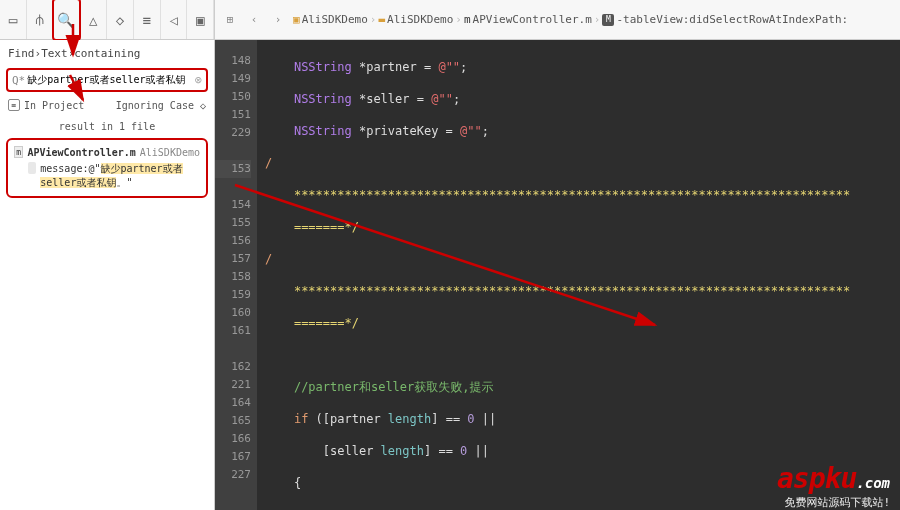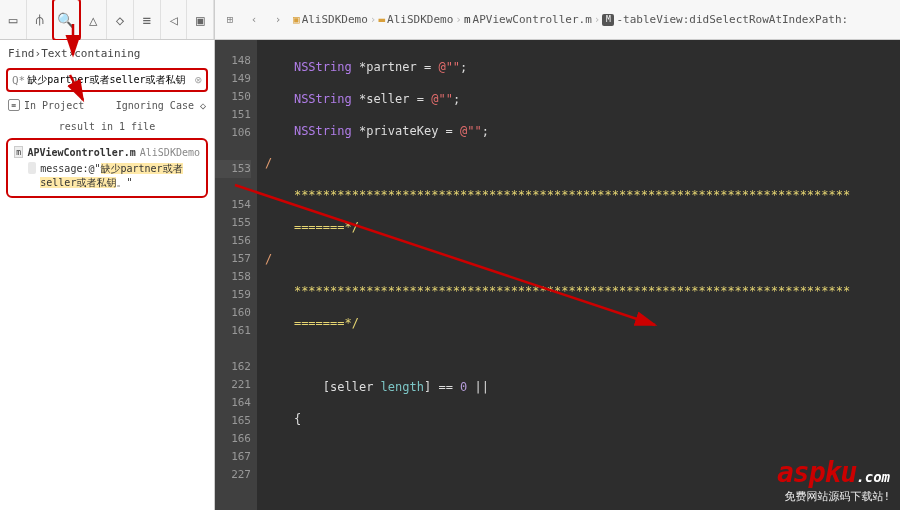--- a/index.html
+++ b/index.html
@@ -40,21 +40,21 @@
 .gutter .hl-line{background:#4a4a4a}
 .code{flex:1;padding:4px 0 0 8px;font-size:12px;color:#ddd;white-space:pre;overflow:hidden}
 .code div{height:18px;line-height:18px}
 .c-type{color:#b07de8}
 .c-str{color:#e06c6c}
 .c-cmt{color:#79b86b}
 .c-star{color:#e6d572}
 .c-msg{color:#7cc5c5}
 .c-kw{color:#e09b6f}
 .c-num{color:#b49bd8}
-.watermark{position:absolute;right:10px;bottom:6px;z-index:10;font-style:italic;font-weight:bold}
+.watermark{position:absolute;right:10px;bottom:0;z-index:10;font-style:italic;font-weight:bold}
 .wm-main{color:#c00;font-size:28px;letter-spacing:-1px}
 .wm-com{color:#fff;font-size:14px}
 .wm-sub{color:#eee;font-size:11px;text-align:right;font-style:normal;font-weight:normal}
 svg.arrows{position:absolute;inset:0;width:900px;height:510px;pointer-events:none;z-index:5}
 </style>
 </head>
 <body>
 
 <div class="tabbar">
   <div class="left-tabs">
@@ -123,21 +123,21 @@
       </div>
     </div>
   </div>
 
   <div class="editor">
     <div class="gutter">
       <div>148</div>
         <div>149</div>
         <div>150</div>
       <div>151</div>
-        <div>106</div>
+        <div>229</div>
         <div></div>
       <div class="hl-line">153</div>
         <div></div>
         <div>154</div>
       <div>155</div>
         <div>156</div>
         <div>157</div>
       <div>158</div>
         <div>159</div>
         <div>160</div>
@@ -155,20 +155,22 @@
 <div>    <span class="c-type">NSString</span> *partner = <span class="c-str">@""</span>;</div>
 <div>    <span class="c-type">NSString</span> *seller = <span class="c-str">@""</span>;</div>
 <div>    <span class="c-type">NSString</span> *privateKey = <span class="c-str">@""</span>;</div>
 <div><span class="c-kw">/</span></div>
 <div>    <span class="c-star">*****************************************************************************</span></div>
 <div>    <span class="c-star">=======*/</span></div>
 <div><span class="c-kw">/</span></div>
 <div>    <span class="c-star">*****************************************************************************</span></div>
 <div>    <span class="c-star">=======*/</span></div>
 <div></div>
+<div>    <span class="c-cmt">//partner和seller获取失败,提示</span></div>
+<div>    <span class="c-kw">if</span> (<span>[partner </span><span class="c-msg">length</span>]<span> == </span><span class="c-num">0</span><span> ||</span></div>
 <div>        <span>[seller </span><span class="c-msg">length</span>]<span> == </span><span class="c-num">0</span><span> ||</span></div>
 <div>    {</div>
 
 
 
 
 
 
 
 

